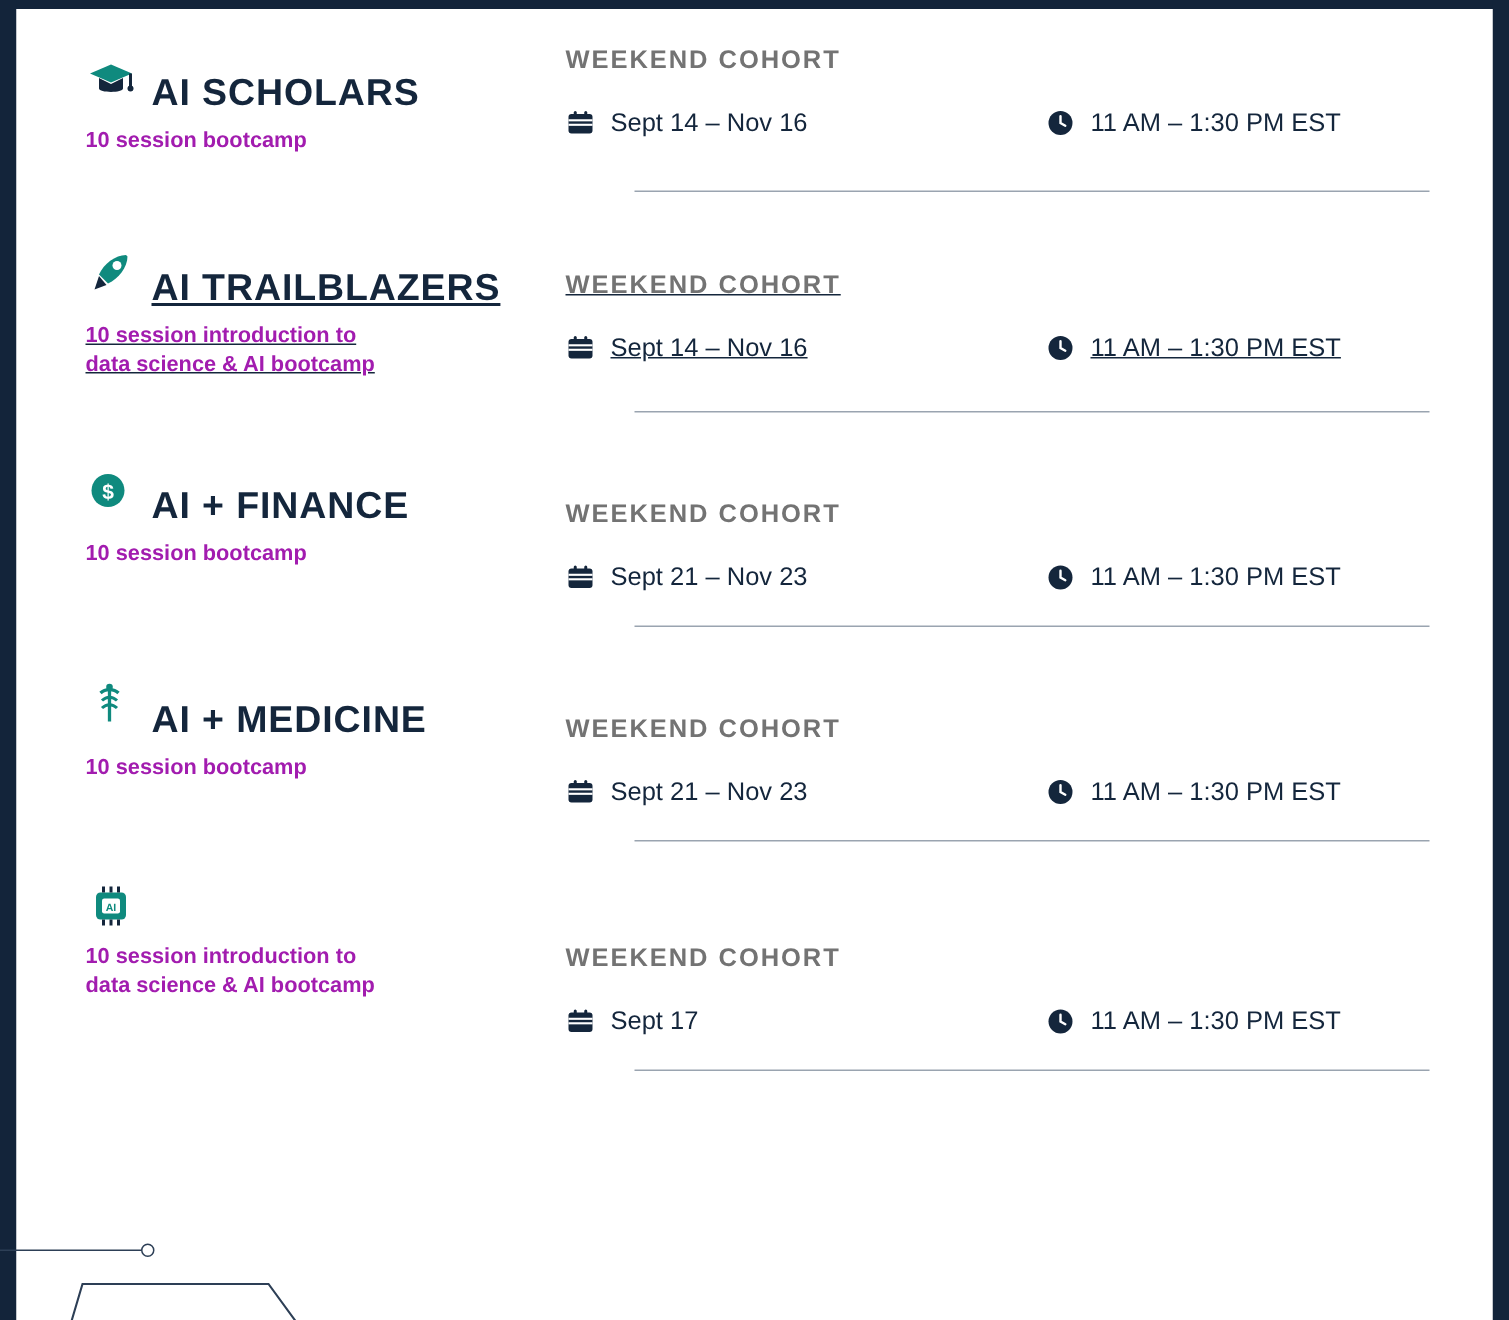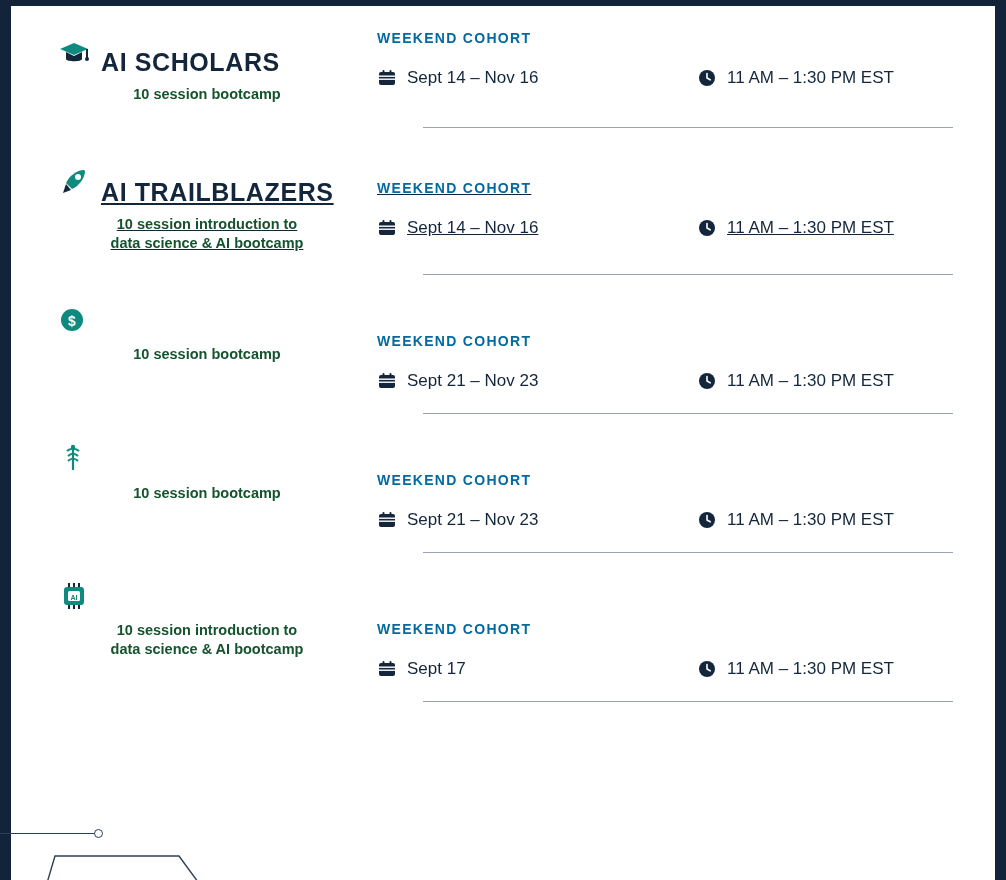--- a/index.html
+++ b/index.html
@@ -68,43 +68,42 @@
     letter-spacing: 0.6px;
     color: #14263c;
     white-space: nowrap;
     margin-top: 20px;
   }
   .prog-sub {
     margin-top: 8px;
     font-size: 14.5px;
     font-weight: 700;
     line-height: 1.35;
-    color: #14532d;
+    color: #a21caf;
     max-width: 300px;
-    text-align: center;
   }
 
   .prog-body {
     display: flex;
     align-items: flex-start;
   }
   .left-col {
     width: 320px;
     flex: 0 0 320px;
   }
   .right-col {
     flex: 1 1 auto;
     padding-top: 2px;
   }
 
   .cohort-label {
-    font-size: 14px;
+    font-size: 17px;
     font-weight: 700;
     letter-spacing: 1.3px;
-    color: #0369a1;
+    color: #737373;
   }
 
   .cohort-row {
     display: flex;
     align-items: center;
     margin-top: 22px;
   }
   .detail {
     display: flex;
     align-items: center;
@@ -260,20 +259,21 @@
   <div class="program" style="margin-top:28px;">
     <div class="prog-body">
       <div class="left-col">
         <div class="prog-head">
           <span class="prog-icon">
             <svg width="34" height="34" viewBox="0 0 34 34">
               <circle cx="15" cy="17" r="11" fill="#0f8a7e"></circle>
               <text x="15" y="22.5" font-family="Liberation Sans, sans-serif" font-size="14" font-weight="bold" fill="#ffffff" text-anchor="middle">$</text>
             </svg>
           </span>
+          <span class="prog-title">AI + FINANCE</span>
         </div>
         <div class="prog-sub">10 session bootcamp</div>
       </div>
       <div class="right-col" style="padding-top:30px;">
         <div class="cohort-label">WEEKEND COHORT</div>
         <div class="cohort-row">
           <div class="detail date">
             <span class="icon-sm">
               <svg width="20" height="20" viewBox="0 0 20 20">
                 <rect x="2" y="4" width="16" height="13" rx="2" fill="#14263c"></rect>
@@ -306,20 +306,21 @@
         <div class="prog-head">
           <span class="prog-icon">
             <svg width="34" height="34" viewBox="0 0 34 34">
               <path d="M16 6 L16 28" stroke="#0f8a7e" stroke-width="2.2"></path>
               <path d="M10 9 C13 6 19 6 22 9" stroke="#0f8a7e" stroke-width="2.2" fill="none"></path>
               <path d="M11 14 C14 11 18 11 21 14" stroke="#0f8a7e" stroke-width="2" fill="none"></path>
               <path d="M11 19 C14 16 18 16 21 19" stroke="#0f8a7e" stroke-width="2" fill="none"></path>
               <circle cx="16" cy="5" r="2.2" fill="#0f8a7e"></circle>
             </svg>
           </span>
+          <span class="prog-title">AI + MEDICINE</span>
         </div>
         <div class="prog-sub">10 session bootcamp</div>
       </div>
       <div class="right-col" style="padding-top:30px;">
         <div class="cohort-label">WEEKEND COHORT</div>
         <div class="cohort-row">
           <div class="detail date">
             <span class="icon-sm">
               <svg width="20" height="20" viewBox="0 0 20 20">
                 <rect x="2" y="4" width="16" height="13" rx="2" fill="#14263c"></rect>

